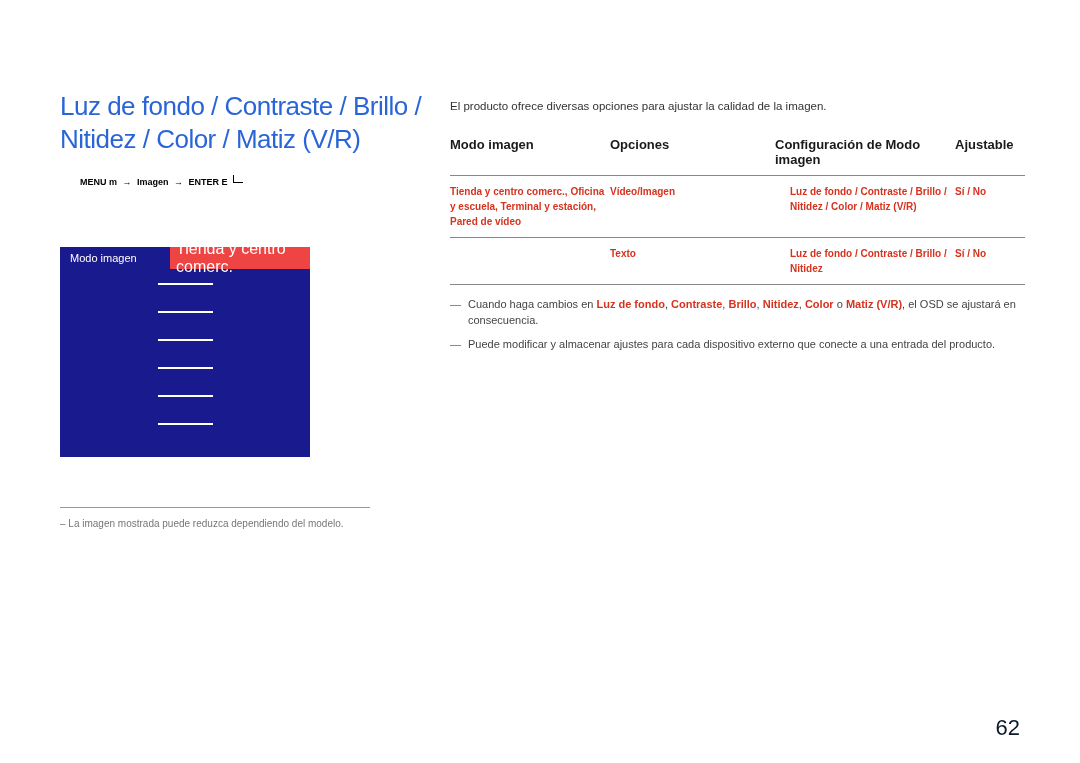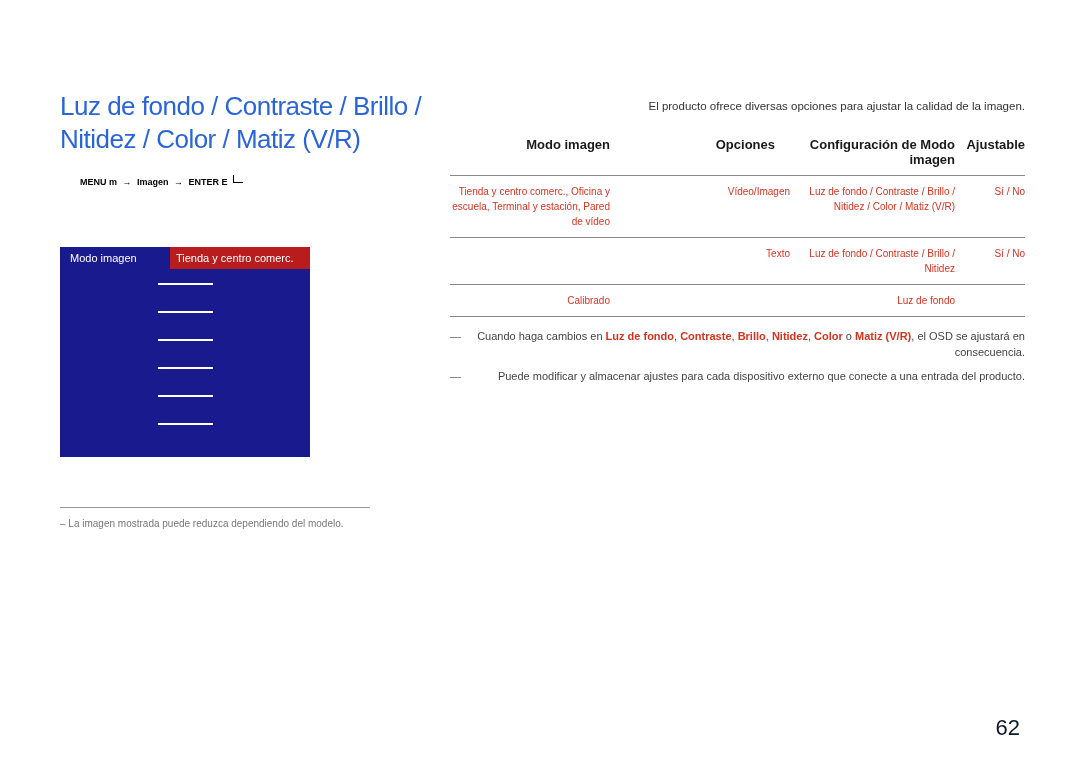--- a/index.html
+++ b/index.html
@@ -21,21 +21,20 @@
     position: absolute;
     left: 60px;
     top: 90px;
     width: 370px;
   }
   .right-col {
     position: absolute;
     left: 450px;
     top: 100px;
     width: 575px;
-    text-align: right;
   }
   h1.title {
     color: #2a65d8;
     font-size: 26px;
     font-weight: 400;
     line-height: 1.25;
     letter-spacing: -0.5px;
   }
   .menu-path {
     margin-top: 22px;
@@ -66,28 +65,28 @@
     height: 22px;
     align-items: center;
     font-size: 11px;
   }
   .menu-box-header .label1 {
     color: #fff;
     padding-left: 10px;
     flex: 0 0 110px;
   }
   .menu-box-header .label2 {
-    background: #b91c1c;
+    background: #ef4444;
     color: #fff;
     flex: 1;
     height: 100%;
     display: flex;
     align-items: center;
     padding-left: 6px;
-    font-size: 11px;
+    font-size: 16px;
   }
   .menu-box-lines {
     padding: 14px 35px 0 35px;
   }
   .menu-box-lines .line {
     border-bottom: 2px solid #fff;
     height: 2px;
     margin-bottom: 26px;
     width: 55px;
     margin-left: auto;
@@ -127,21 +126,21 @@
     color: #1a1a1a;
   }
   .config-row {
     display: flex;
     border-top: 1px solid #888;
     padding: 8px 0;
     font-size: 10px;
     line-height: 1.5;
   }
   .config-row:last-of-type { border-bottom: 1px solid #888; }
-  .red { color: #d6331f; font-weight: 400; }
+  .red { color: #d6331f; font-weight: 700; }
   .notes { margin-top: 12px; }
   .note-item {
     font-size: 11px;
     color: #444;
     margin-bottom: 8px;
     position: relative;
     padding-left: 18px;
     line-height: 1.45;
   }
   .note-item::before {
@@ -212,26 +211,20 @@
         <div class="col-config red">Vídeo/Imagen</div>
         <div class="col-options red">Luz de fondo / Contraste / Brillo / Nitidez / Color / Matiz (V/R)</div>
         <div class="col-adj red">Sí / No</div>
       </div>
       <div class="config-row">
         <div class="col-mode red"> </div>
         <div class="col-config red">Texto</div>
         <div class="col-options red">Luz de fondo / Contraste / Brillo / Nitidez</div>
         <div class="col-adj red">Sí / No</div>
       </div>
-      <div class="config-row">
-        <div class="col-mode red">Calibrado</div>
-        <div class="col-config red"> </div>
-        <div class="col-options red">Luz de fondo</div>
-        <div class="col-adj red"> </div>
-      </div>
     </div>
 
     <div class="notes">
       <div class="note-item">
         <span>Cuando haga cambios en </span><span class="red">Luz de fondo</span><span>, </span><span class="red">Contraste</span><span>, </span><span class="red">Brillo</span><span>, </span><span class="red">Nitidez</span><span>, </span><span class="red">Color</span><span> o </span><span class="red">Matiz (V/R)</span><span>, el OSD se ajustará en consecuencia.</span>
       </div>
       <div class="note-item">Puede modificar y almacenar ajustes para cada dispositivo externo que conecte a una entrada del producto.</div>
     </div>
   </div>
 

